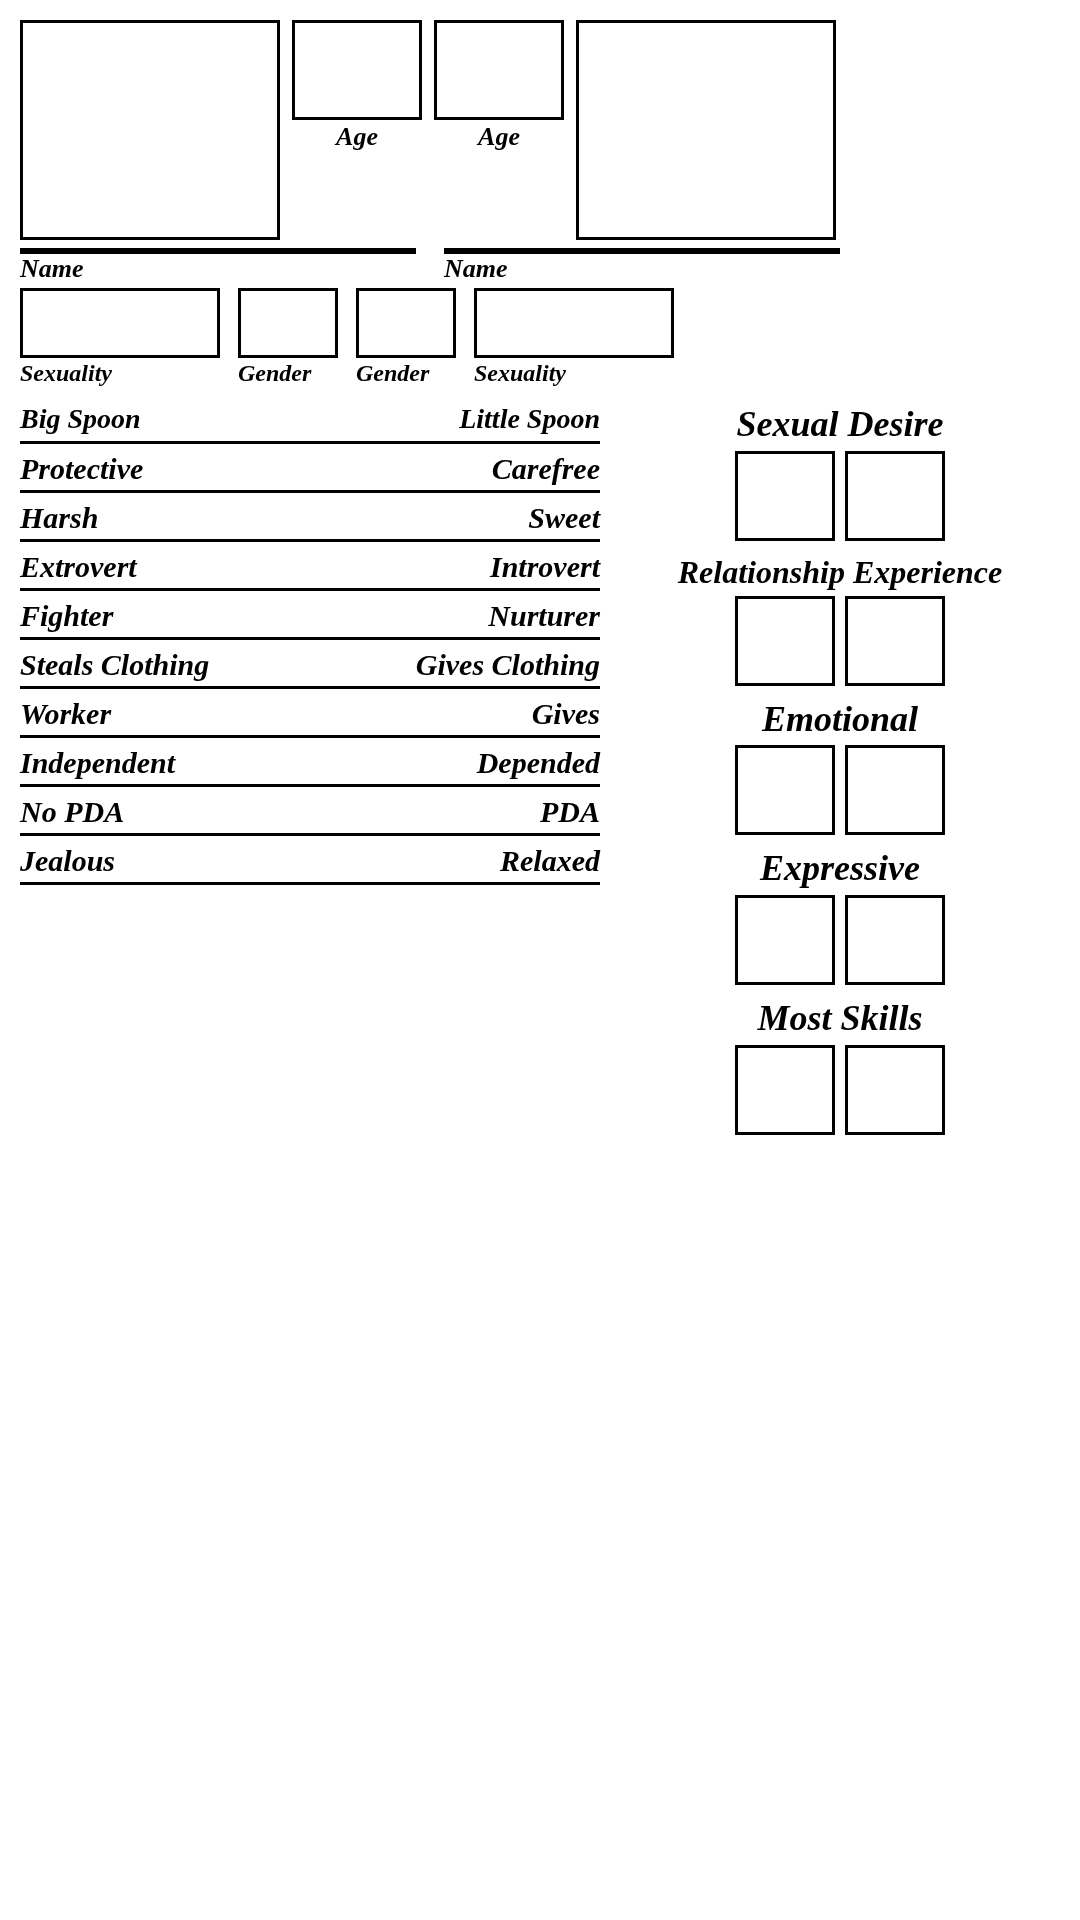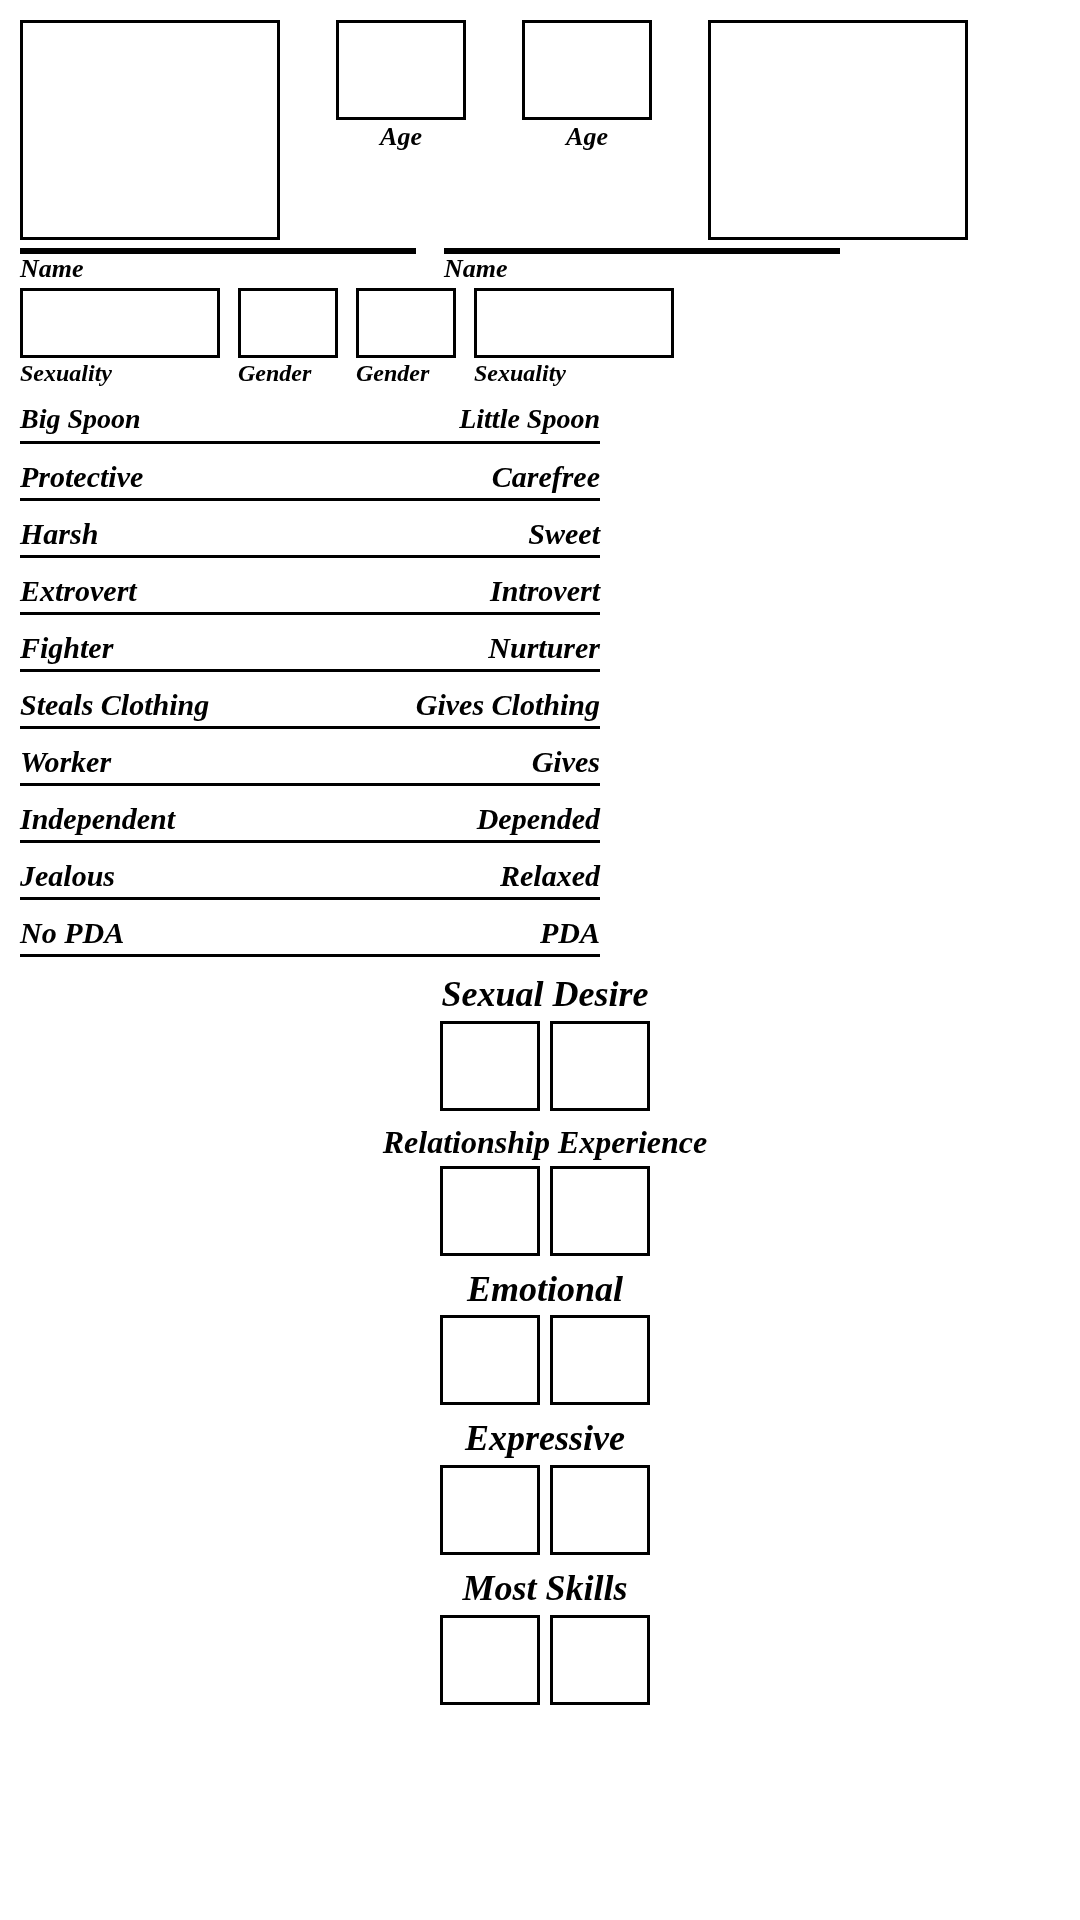--- a/index.html
+++ b/index.html
@@ -90,21 +90,21 @@
       font-family: 'Georgia', serif;
       font-weight: bold;
       font-style: italic;
       font-size: 24px;
       margin-top: 2px;
     }
 
     
     .main-content {
       display: flex;
-      flex-direction: column;
+      flex-direction: row;
       width: 1040px;
       gap: 10px;
       margin-top: 6px;
     }
 
     .traits-section {
       width: 580px;
       flex-shrink: 0;
     }
 
@@ -114,21 +114,21 @@
       justify-content: space-between;
       padding: 6px 0 6px 0;
       border-bottom: 3px solid #000;
     }
 
     .trait-row {
       display: flex;
       flex-direction: row;
       justify-content: space-between;
       align-items: center;
-      padding: 16px 0 4px 0;
+      padding: 8px 0 4px 0;
       border-bottom: 3px solid #000;
     }
 
     .trait-left {
       font-family: 'Georgia', serif;
       font-weight: bold;
       font-style: italic;
       font-size: 30px;
     }
 
@@ -188,21 +188,20 @@
 
     .left-header {
       width: 820px;
     }
 
     .portraits-and-ages {
       display: flex;
       flex-direction: row;
       align-items: flex-start;
       margin-bottom: 8px;
-      gap: 44px;
     }
   </style>
 </head>
 <body>
 
 <div class="page">
 
   <div class="top-section">
     <div class="left-header">
 
@@ -287,27 +286,27 @@
       </div>
       <div class="trait-row">
         <span class="trait-left">Worker</span>
         <span class="trait-right">Gives</span>
       </div>
       <div class="trait-row">
         <span class="trait-left">Independent</span>
         <span class="trait-right">Depended</span>
       </div>
       <div class="trait-row">
+        <span class="trait-left">No PDA</span>
+        <span class="trait-right">PDA</span>
+      </div>
+      <div class="trait-row">
         <span class="trait-left">Jealous</span>
         <span class="trait-right">Relaxed</span>
       </div>
-      <div class="trait-row">
-        <span class="trait-left">No PDA</span>
-        <span class="trait-right">PDA</span>
-      </div>
 
     </div>
 
     <div class="right-panel">
 
       <div class="section-title">Sexual Desire</div>
       <div class="box-pair">
         <div class="small-box"></div>
         <div class="small-box"></div>
       </div>

